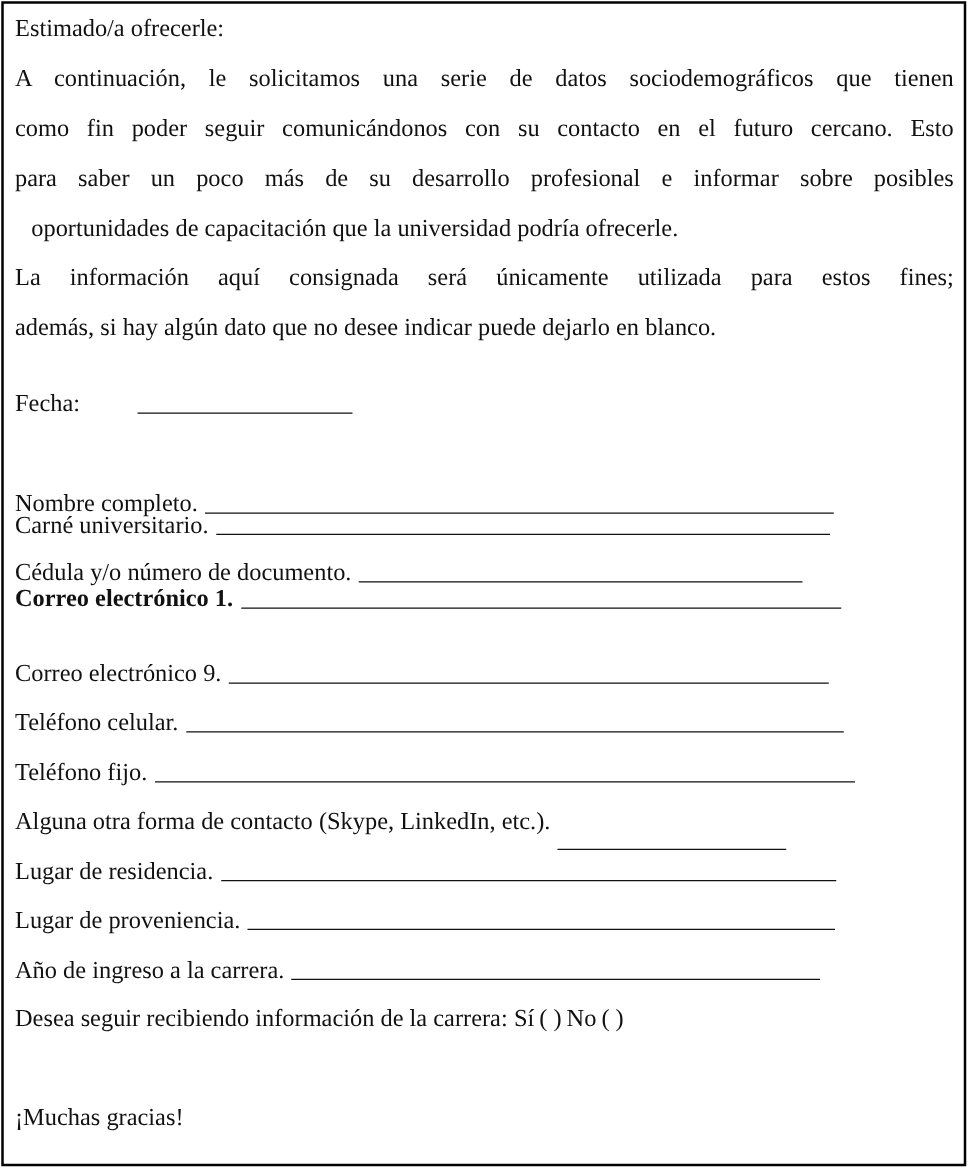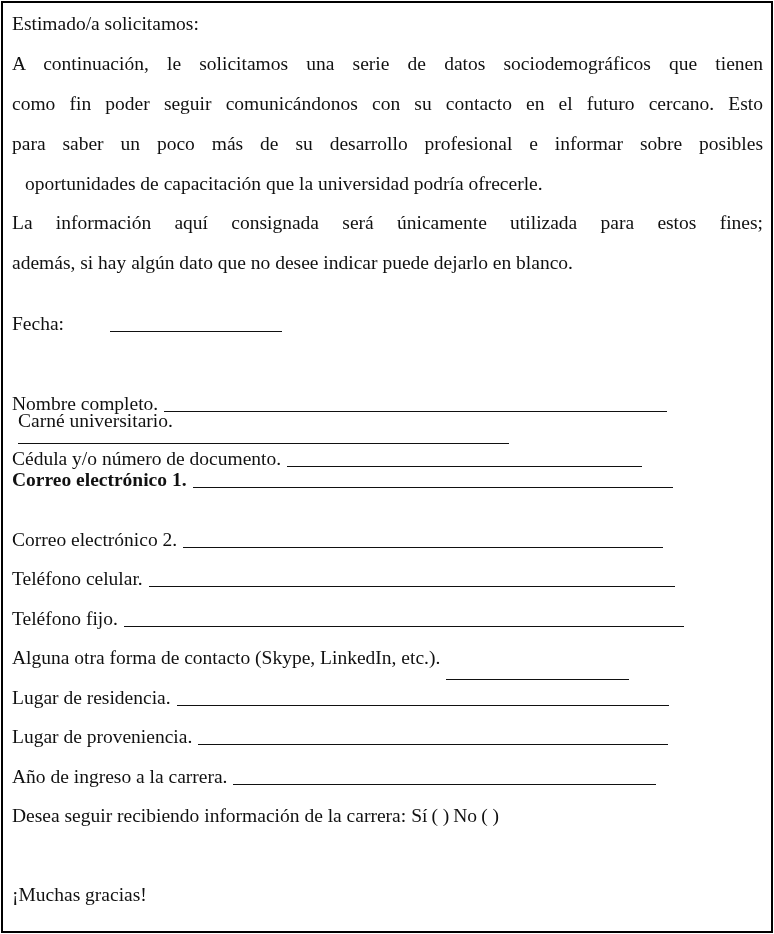--- a/index.html
+++ b/index.html
@@ -23,52 +23,52 @@
   .blank { display: inline-block; border-bottom: 1.3px solid #111; height: 1px; margin-left: 6px; vertical-align: baseline; position: relative; top: 2px; }
   .paren { display: inline-block; }
 </style>
 </head>
 <body>
 
 <div class="frame"></div>
 
 <div class="doc">
 
-  <div class="line" style="top:4px;">Estimado/a solicitamos:</div>
+  <div class="line" style="top:4px;">Estimado/a ofrecerle:</div>
 
   <div class="para-line" style="top:44px;">A continuación, le solicitamos una serie de datos sociodemográficos que tienen</div>
   <div class="para-line" style="top:84px;">como fin poder seguir comunicándonos con su contacto en el futuro cercano. Esto</div>
   <div class="para-line" style="top:124px;">para saber un poco más de su desarrollo profesional e informar sobre posibles</div>
   <div class="para-line last" style="top:164px;margin-left:13px;">oportunidades de capacitación que la universidad podría ofrecerle.</div>
 
   <div class="para-line" style="top:203px;">La información aquí consignada será únicamente utilizada para estos fines;</div>
   <div class="para-line last" style="top:243px;">además, si hay algún dato que no desee indicar puede dejarlo en blanco.</div>
 
   <div class="field" style="top:304px;gap:40px;">
     <span>Fecha:</span>
     <span class="blank" style="width:172px;"></span>
   </div>
   <div class="field" style="top:384px;">
     <span>Nombre completo.</span>
     <span class="blank" style="width:503px;"></span>
   </div>
-  <div class="field" style="top:401px;flex-direction:column;">
+  <div class="field" style="top:401px;">
     <span>Carné universitario.</span>
     <span class="blank" style="width:491px;"></span>
   </div>
   <div class="field" style="top:439px;">
     <span>Cédula y/o número de documento.</span>
     <span class="blank" style="width:355px;"></span>
   </div>
   <div class="field" style="top:460px;font-weight:bold;">
     <span>Correo electrónico 1.</span>
     <span class="blank" style="width:480px;"></span>
   </div>
   <div class="field" style="top:520px;">
-    <span>Correo electrónico 2.</span>
+    <span>Correo electrónico 9.</span>
     <span class="blank" style="width:480px;"></span>
   </div>
   <div class="field" style="top:559px;">
     <span>Teléfono celular.</span>
     <span class="blank" style="width:526px;"></span>
   </div>
   <div class="field" style="top:599px;">
     <span>Teléfono fijo.</span>
     <span class="blank" style="width:560px;"></span>
   </div>

